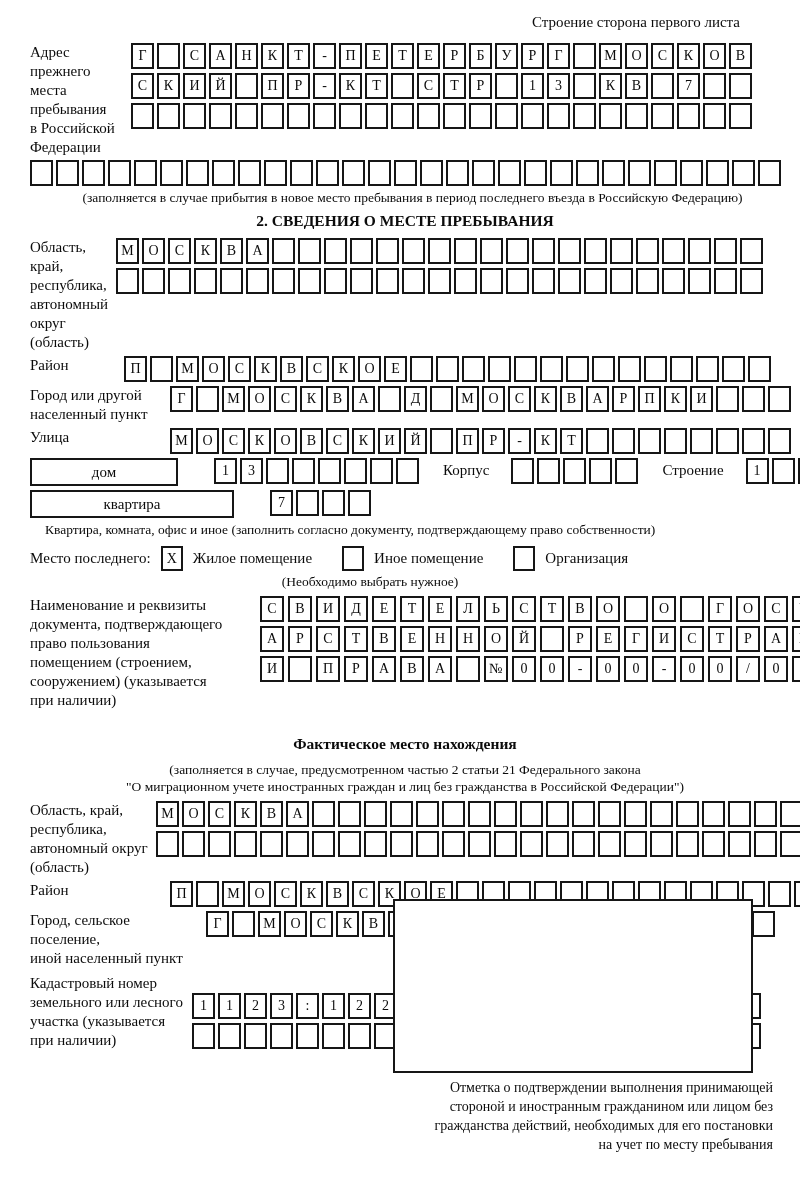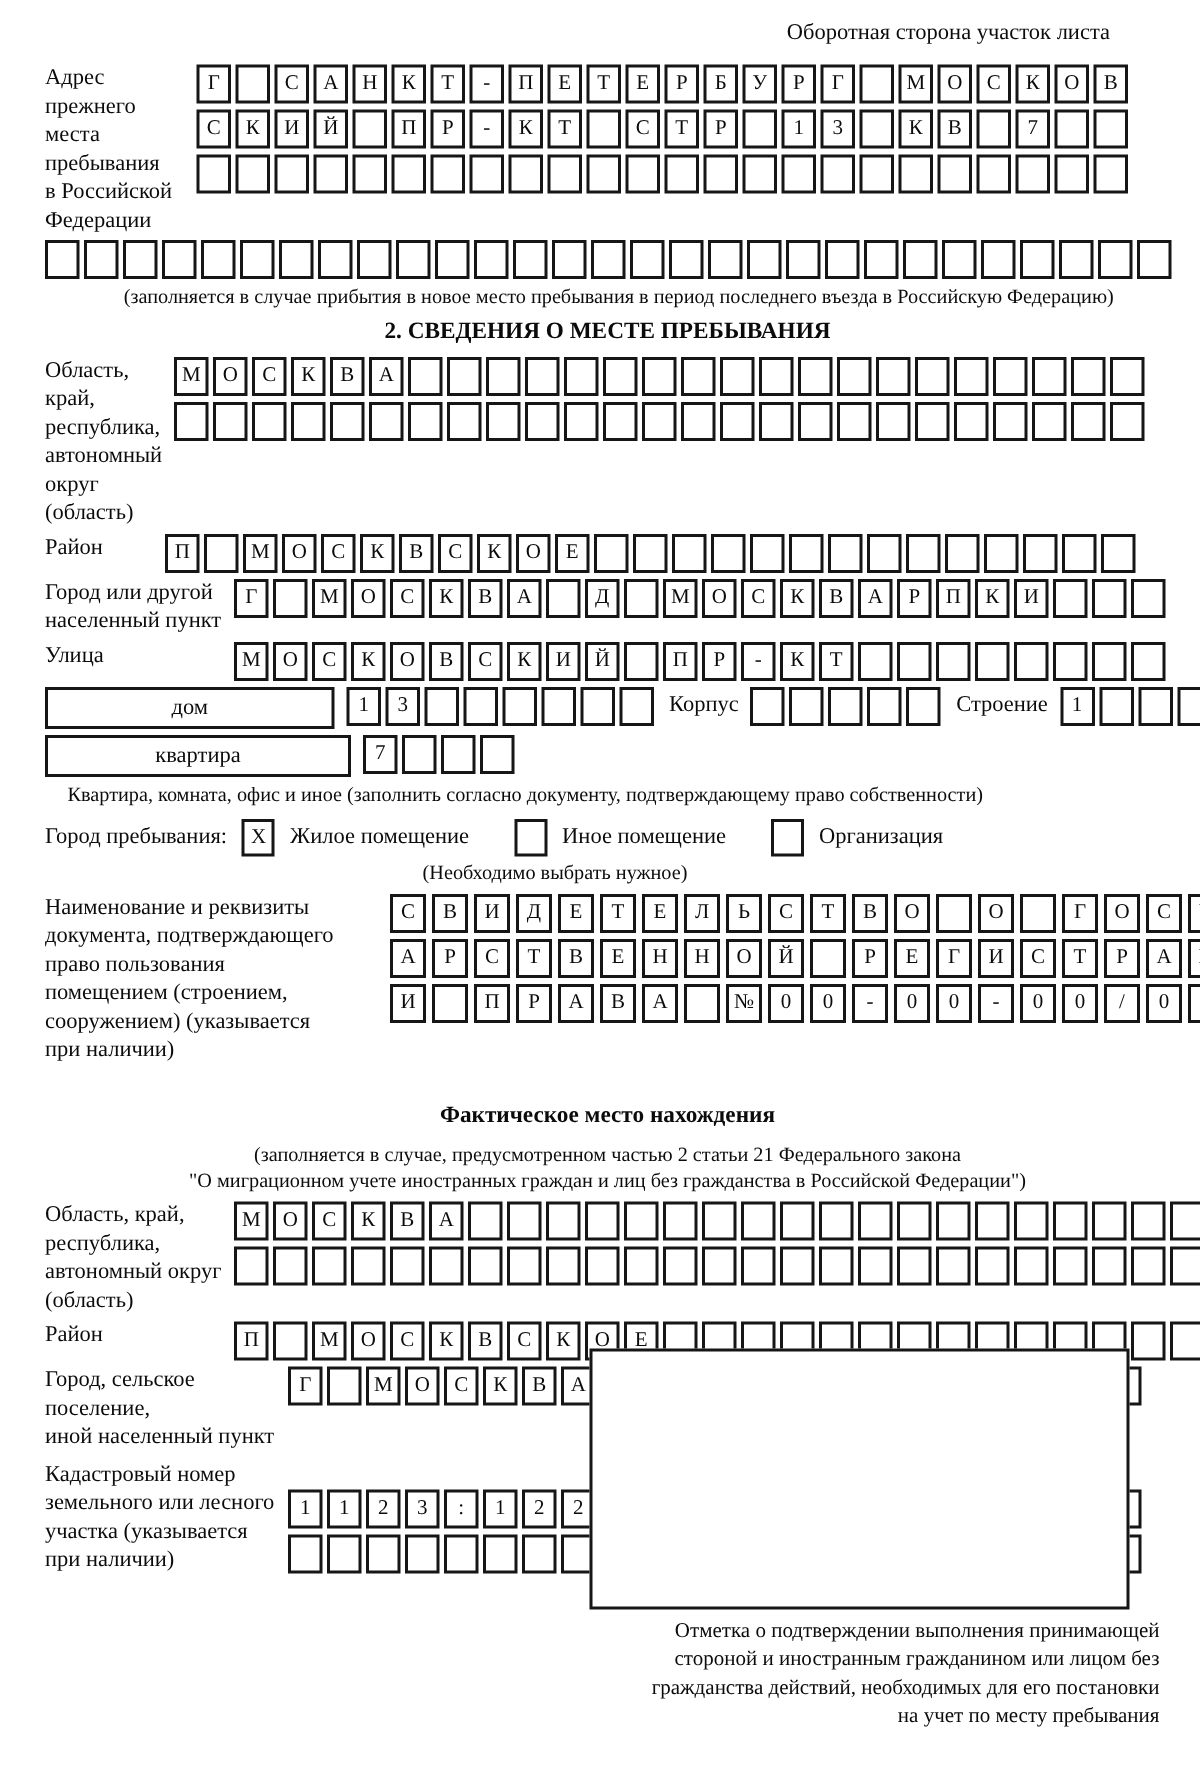--- a/index.html
+++ b/index.html
@@ -38,50 +38,50 @@
   .section-title { text-align: center; font-weight: bold; font-size: 15.5px; margin: 6px 0 8px 0; }
   .caption { font-size: 13.5px; line-height: 17px; }
   .caption.center { text-align: center; }
   .cap-margin { margin: 3px 0 5px 15px; }
 
   .widebox {
     height: 28px; border: 2px solid #161616; display: inline-flex;
     align-items: center; justify-content: center; font-size: 15px; flex-shrink: 0;
     background: #fff;
   }
-  .widebox.dom { width: 193px; }
+  .widebox.dom { width: 148px; }
   .widebox.kv  { width: 204px; margin-left: 0; }
   .inline-label { padding: 4px 8px 0 10px; flex-shrink: 0; }
 
   .mesto-row { display: flex; align-items: center; margin: 8px 0 2px 0; }
   .cbox {
     width: 22px; height: 25px; border: 2px solid #161616;
     display: inline-flex; align-items: center; justify-content: center;
     font-size: 14px; flex-shrink: 0; background: #fff;
   }
   .mesto-row .opt-label { padding: 0 0 0 10px; }
   .mesto-row .gap { width: 30px; }
   .mesto-caption { margin: 2px 0 6px 175px; width: 330px; text-align: center; }
 
   .actual-captions { margin-top: 2px; }
 
   .stamp-wrap { position: absolute; left: 373px; top: 899px; width: 400px; }
   .stamp-box { margin-left: 20px; width: 360px; height: 174px; border: 2px solid #161616; background: #fff; }
   .stamp-caption { margin-top: 5px; text-align: right; font-size: 14px; line-height: 19px; white-space: pre-line; width: 400px; }
 
   .doc-block { margin-top: 6px; }
-  .mt4 { margin-top: 4px; }
+  .mt4 { margin-top: 4px; gap: 14px; }
   .mt6 { margin-top: 6px; }
 </style>
 </head>
 <body>
 
 <div class="page">
 
-  <div class="header-note">Оборотная сторона участок листа</div>
+  <div class="header-note">Строение сторона первого листа</div>
 
   <div class="frow">
     <div class="flabel w100">Адрес прежнего
 места пребывания
 в Российской
 Федерации</div>
     <div class="rows-stack">
       <div class="cells">
           <span class="cell">Г</span>
           <span class="cell"></span>
@@ -388,21 +388,21 @@
     <div class="cells">
         <span class="cell">7</span>
         <span class="cell"></span>
         <span class="cell"></span>
         <span class="cell"></span>
       </div>
   </div>
   <div class="caption cap-margin">Квартира, комната, офис и иное (заполнить согласно документу, подтверждающему право собственности)</div>
 
   <div class="mesto-row">
-    <span>Город пребывания:</span>
+    <span>Место последнего:</span>
     <span style="width:10px;"></span>
     <span class="cbox">X</span>
     <span class="opt-label">Жилое помещение</span>
     <span class="gap"></span>
     <span class="cbox"></span>
     <span class="opt-label">Иное помещение</span>
     <span class="gap"></span>
     <span class="cbox"></span>
     <span class="opt-label">Организация</span>
   </div>

